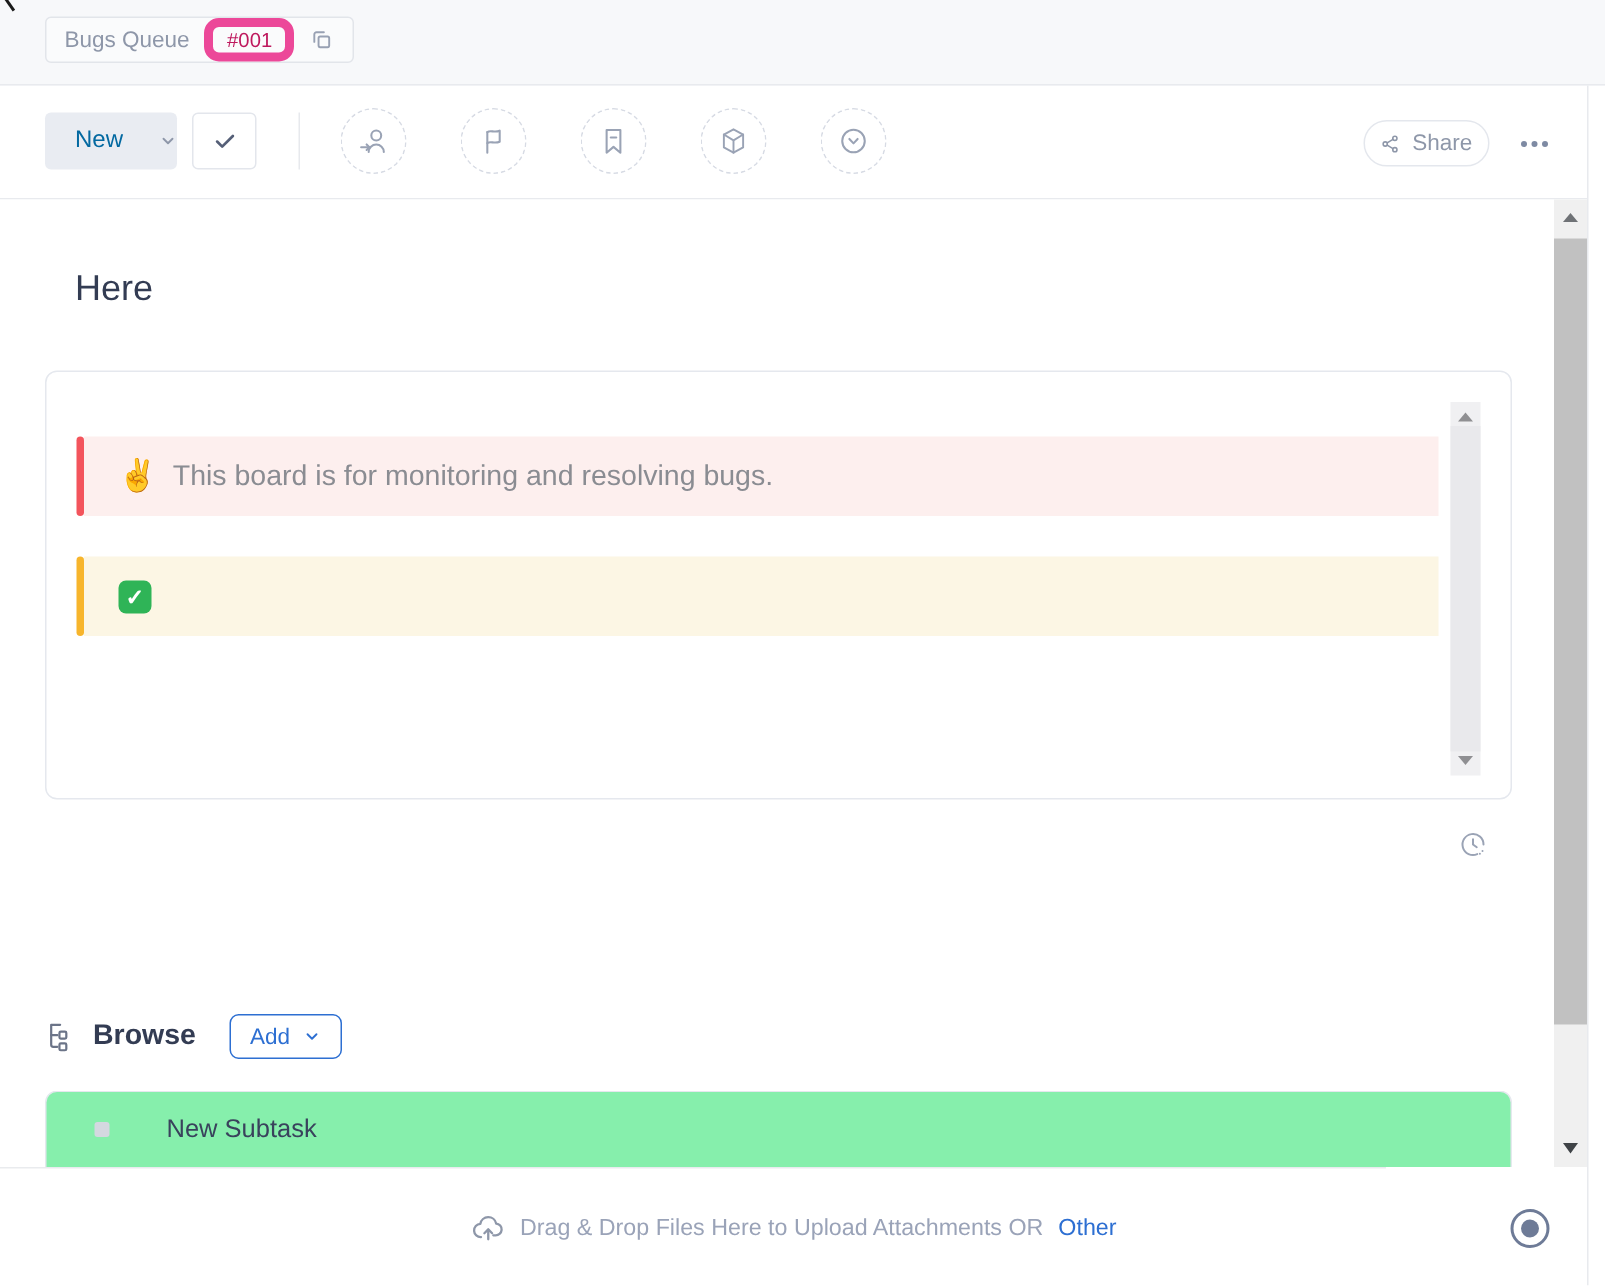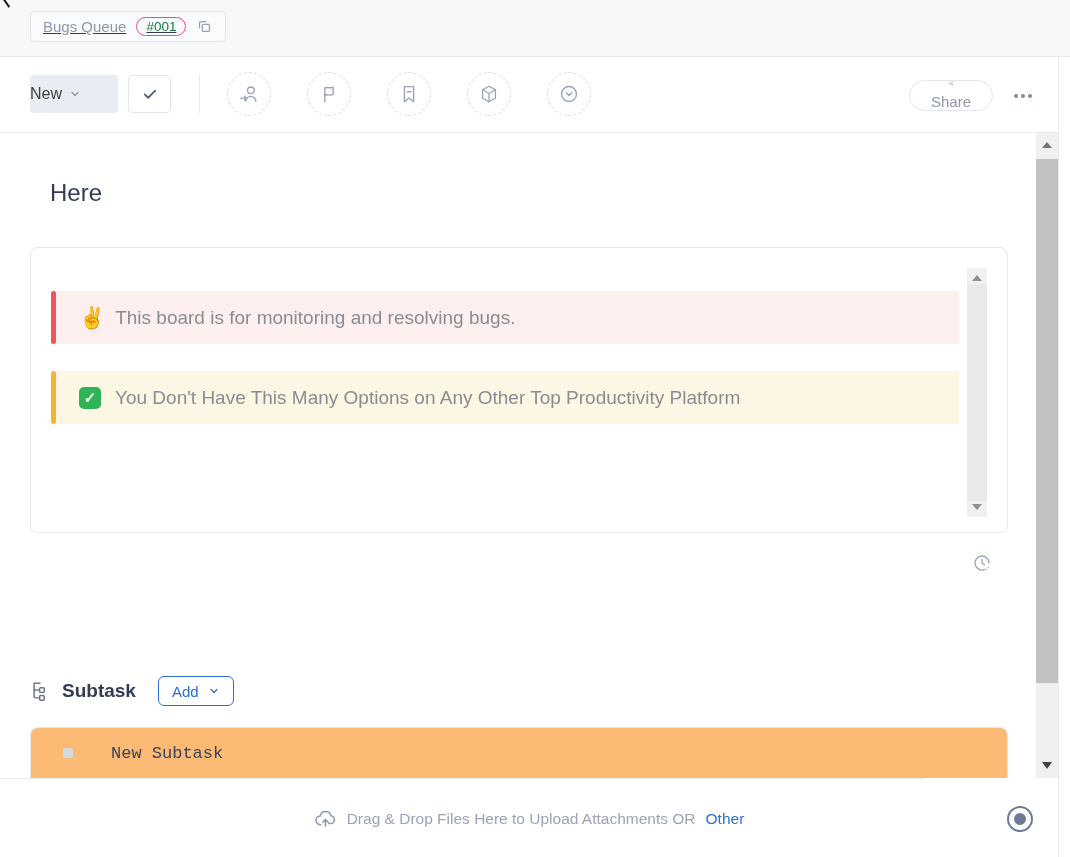--- a/index.html
+++ b/index.html
@@ -10,41 +10,41 @@
     color:#333c53;
   }
 
   
   .topbar { position:absolute; top:0; left:0; width:1070px; height:57px;
     background:#f7f8fa; border-bottom:1px solid #e8eaee; }
   .cursor-artifact { position:absolute; left:1px; top:-3px; width:2px; height:13px;
     background:#1a1a1a; transform:rotate(-35deg); transform-origin:top left; }
   .breadcrumb-box { position:absolute; left:30px; top:11px; height:31px;
     display:flex; align-items:center; gap:10px; padding:0 12px;
-    background:#fafbfc; border:1px solid #e2e5ea; border-radius:4px; cursor:pointer;text-decoration:underline; }
+    background:#fafbfc; border:1px solid #e2e5ea; border-radius:4px; cursor:pointer; }
   .breadcrumb-label { color:#8e97a9; font-size:15px; }
-  .task-badge { border:1px solid #ec4899; border-radius:10px; padding:1px 9px;
-    color:#15803d; font-size:13.5px; }
+  .task-badge { border:6px solid #ec4899; border-radius:10px; padding:1px 9px;
+    color:#be185d; font-size:13.5px; }
 
   
   .toolbar { position:absolute; top:58px; left:0; width:1058px; height:75px;
     background:#fff; border-bottom:1px solid #e8eaee; }
   .new-btn { position:absolute; left:30px; top:17px; width:88px; height:38px;
     background:#e9ecf2; border-radius:4px; display:flex; align-items:center;
-    justify-content:flex-start; gap:7px; color:#404040; font-size:16px; cursor:pointer; }
+    justify-content:flex-end; gap:24px; color:#0369a1; font-size:16px; cursor:pointer; }
   .check-btn { position:absolute; left:128px; top:17px; width:43px; height:38px;
     background:#fff; border:1px solid #e3e6ec; border-radius:4px;
     display:flex; align-items:center; justify-content:center; cursor:pointer; }
   .tb-divider { position:absolute; left:199px; top:17px; width:1px; height:38px; background:#e7e9ed; }
   .icon-circle { position:absolute; top:14px; width:44px; height:44px; border-radius:50%;
     border:1px dashed #d7dbe4; display:flex; align-items:center; justify-content:center; cursor:pointer; }
   .share-btn { position:absolute; left:909px; top:22px; width:84px; height:31px;
     background:#fff; border:1px solid #e4e7ed; border-radius:16px;
     display:flex; align-items:center; justify-content:center; gap:7px;
-    color:#8e97a9; font-size:15px; cursor:pointer;flex-direction:column; }
+    color:#8e97a9; font-size:15px; cursor:pointer; }
   .more-btn { position:absolute; left:1009px; top:29px; width:28px; height:18px;
     display:flex; align-items:center; justify-content:center; gap:3px; cursor:pointer; }
   .more-btn i { width:4px; height:4px; border-radius:50%; background:#7e8aa3; }
 
   
   .content { position:absolute; top:133px; left:0; width:1058px; height:645px; background:#fff; }
   .page-title { position:absolute; left:50px; top:46px; font-size:24px; color:#333c53; }
 
   .notes-box { position:absolute; left:30px; top:114px; width:978px; height:286px;
     border:1px solid #e5e8ee; border-radius:8px; background:#fff; }
@@ -79,22 +79,22 @@
   .cf-add { display:flex; align-items:center; gap:9px; cursor:pointer; }
   .cf-plus { color:#8e97a9; font-size:17px; }
 
   .subtask-header { position:absolute; left:30px; top:543px; display:flex; align-items:center; }
   .subtask-title { font-size:19px; font-weight:bold; color:#333c53; margin-left:10px; }
   .add-btn { margin-left:22px; height:30px; padding:0 13px; border:1px solid #2d6fd2;
     border-radius:6px; background:#fff; color:#2d6fd2; font-size:15px;
     display:flex; align-items:center; gap:9px; cursor:pointer; }
 
   .subtask-card { position:absolute; left:30px; top:594px; width:978px; height:51px;
-    background:#fdba74; border:1px solid #e5e8ee; border-bottom:none;
-    border-radius:8px 8px 0 0;font-family:Liberation Mono, monospace; }
+    background:#86efac; border:1px solid #e5e8ee; border-bottom:none;
+    border-radius:8px 8px 0 0; }
   .subtask-row { display:flex; align-items:center; height:100%; padding-left:32px; cursor:pointer; }
   .row-bullet { width:10px; height:10px; background:#d4d8e0; border-radius:2px; }
   .row-label { margin-left:38px; font-size:17px; color:#39425c; }
 
   
   .page-scrollbar { position:absolute; left:1036px; top:133px; width:22px; height:645px;
     background:#f0f0f0; cursor:pointer; }
   .ps-tri { width:0; height:0; position:absolute; left:6px; }
   .ps-up { border-left:5px solid transparent; border-right:5px solid transparent;
     border-bottom:6px solid #6f7276; top:9px; }
@@ -204,21 +204,20 @@
       <div class="note-accent" style="background:#f3545c;"></div>
       <div class="note-body" style="background:#fdefee;">
         <span class="peace-emoji">✌</span>
         <span class="note-text">This board is for monitoring and resolving bugs.</span>
       </div>
     </div>
     <div class="note note-2" style="top:123px;">
       <div class="note-accent" style="background:#f7b52c;"></div>
       <div class="note-body" style="background:#fcf6e4;">
         <span class="check-emoji">✓</span>
-        <span class="note-text">You Don't Have This Many Options on Any Other Top Productivity Platform</span>
       </div>
     </div>
     <div class="inner-scrollbar">
       <div class="tri tri-up"></div>
       <div class="inner-thumb"></div>
       <div class="tri tri-down"></div>
     </div>
   </div>
 
   <div class="clock-icon">
@@ -230,21 +229,21 @@
   </div>
 
 
   <div class="subtask-header">
     <svg width="22" height="22" viewBox="0 0 24 24" fill="none" stroke="#6b7488" stroke-width="1.6" stroke-linecap="round" stroke-linejoin="round">
       <path d="M11 3.5H4.5v14.5a1.5 1.5 0 0 0 1.5 1.5h3"></path>
       <path d="M4.5 11h4.5"></path>
       <rect x="10.5" y="8.5" width="5" height="5" rx="1"></rect>
       <rect x="10.5" y="17" width="5" height="5" rx="1"></rect>
     </svg>
-    <span class="subtask-title">Subtask</span>
+    <span class="subtask-title">Browse</span>
     <div class="add-btn">
       <span>Add</span>
       <svg width="12" height="12" viewBox="0 0 24 24" fill="none" stroke="#2d6fd2" stroke-width="2.5" stroke-linecap="round" stroke-linejoin="round">
           <path d="M6 9l6 6 6-6"></path>
         </svg>
     </div>
   </div>
 
   <div class="subtask-card">
     <div class="subtask-row">

